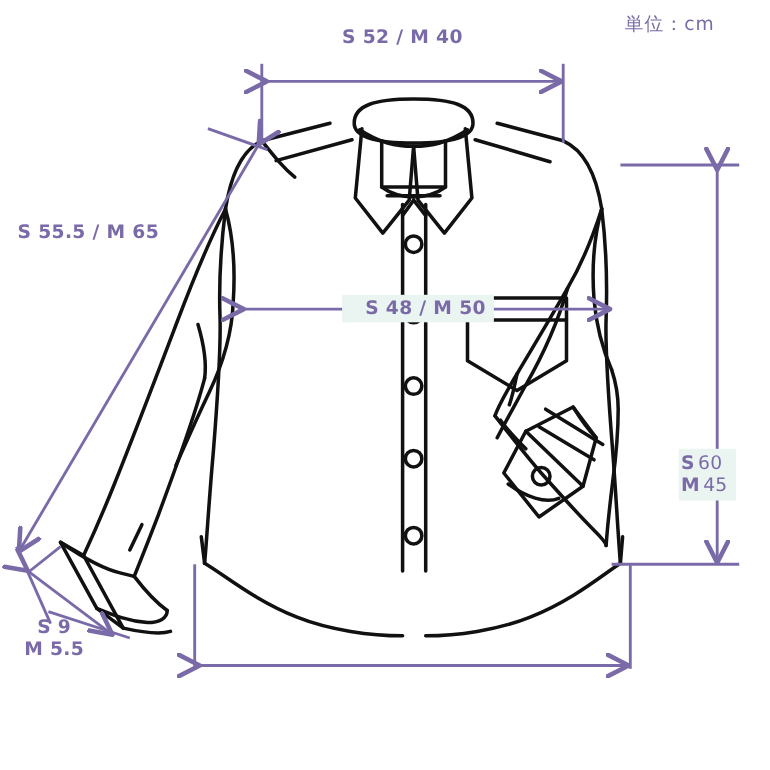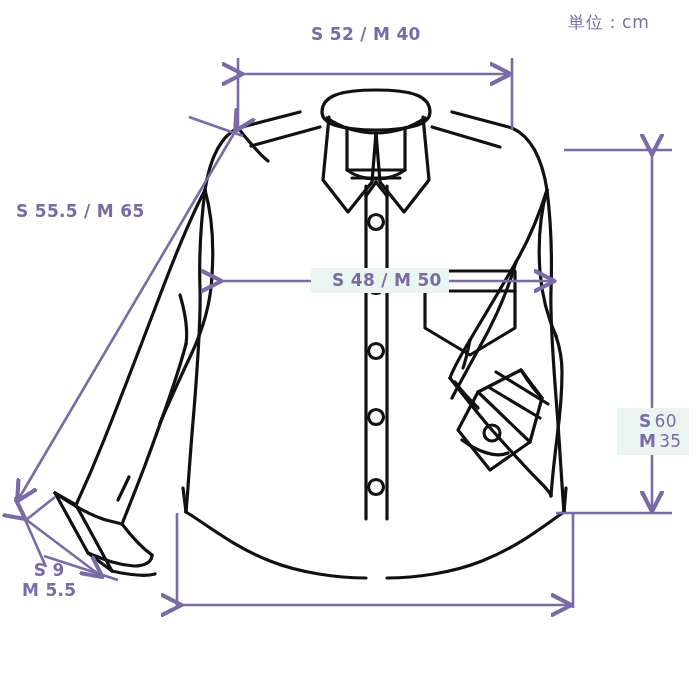--- a/index.html
+++ b/index.html
@@ -55,21 +55,21 @@
     background: #eaf4f1;
     padding: 2px 7px 3px 21px;
     margin-top: 18px;
   }
   .lbl-length {
     left: 617px;
     top: 408px;
     font-size: 17px;
     font-weight: normal;
     background: #eaf4f1;
-    padding: 3px 8px 4px 22px;
+    padding: 3px 8px 4px 2px;
     text-align: left;
   }
   .lbl-length b {
     color: #7a6ba8;
     font-weight: bold;
     margin-right: 3px;
   }
   .lbl-cuff {
     left: 22px;
     top: 560px;
@@ -212,21 +212,21 @@
   <div class="lbl lbl-unit">単位：cm</div>
 
   <div class="lbl lbl-shoulder">S 52 / M 40</div>
 
   <div class="lbl lbl-sleeve">S 55.5 / M 65</div>
 
   <div class="lbl lbl-chest">S 48 / M 50</div>
 
   <div class="lbl lbl-length">
     <div><b>S</b><span>60</span></div>
-    <div><b>M</b><span>35</span></div>
+    <div><b>M</b><span>45</span></div>
   </div>
 
   <div class="lbl lbl-cuff">
     <div>S 9</div>
     <div>M 5.5</div>
   </div>
 
 
 </div>
 

